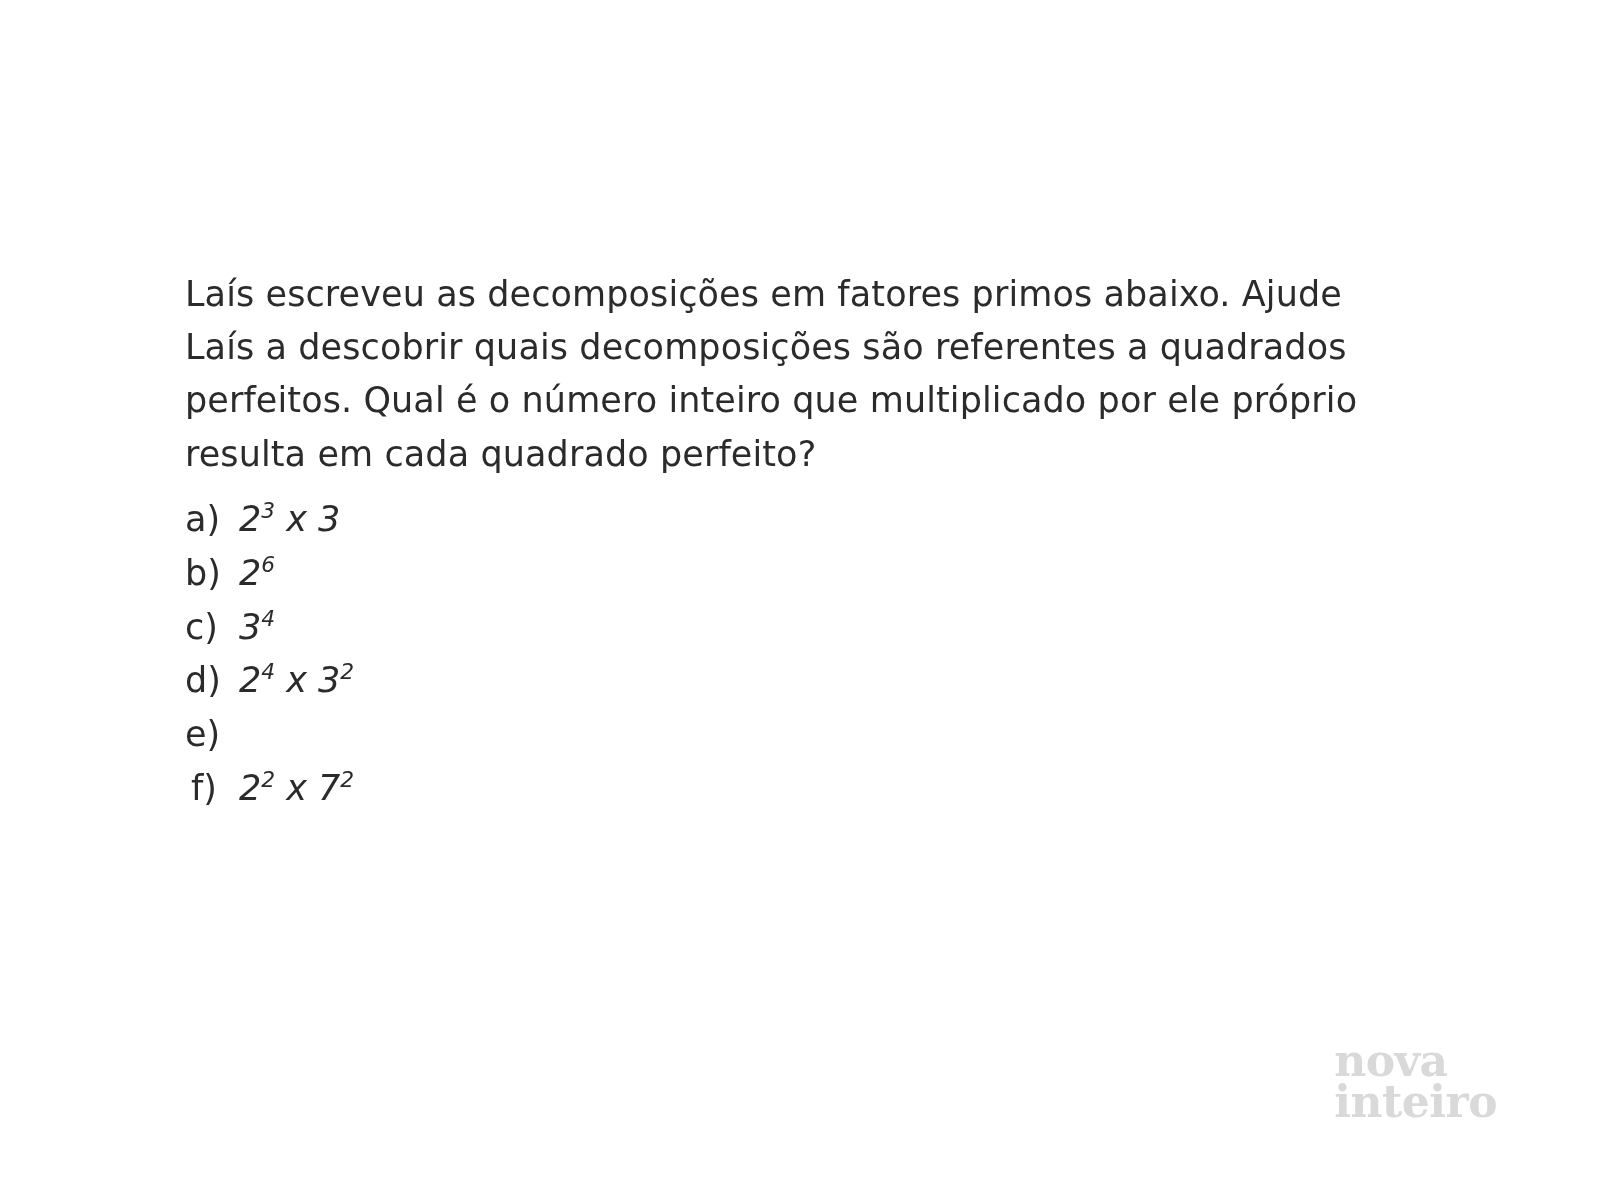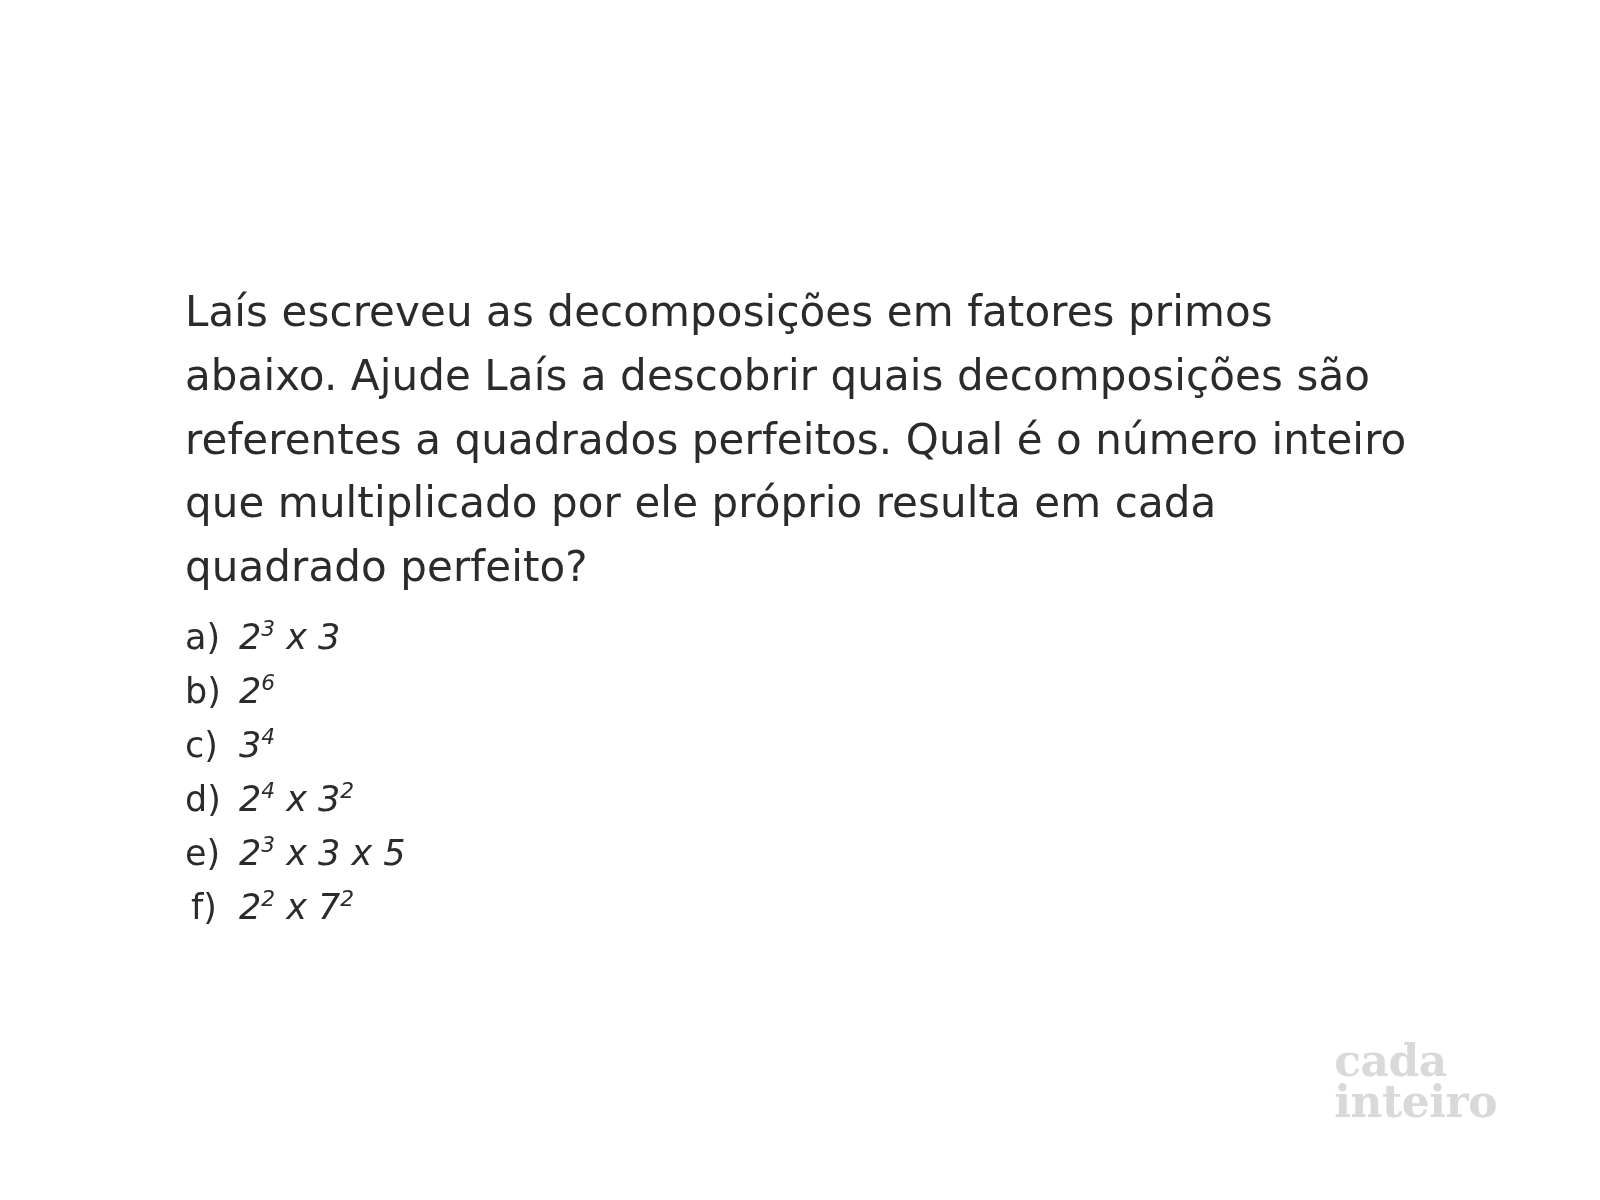--- a/index.html
+++ b/index.html
@@ -23,26 +23,25 @@
   }
 
   .question-block {
     position: absolute;
     left: 185px;
     top: 268px;
     width: 1230px;
   }
 
   .question-text {
-    font-size: 42px;
+    font-size: 35px;
     line-height: 1.52;
     color: #2b2b2b;
     font-weight: 400;
     letter-spacing: 0.1px;
-    margin-top: 12px;
   }
 
   .options {
     margin-top: 12px;
   }
 
   .option-row {
     display: flex;
     align-items: baseline;
     font-size: 35px;
@@ -115,29 +114,28 @@
         <span class="option-value">3<sup>4</sup></span>
       </div>
 
       <div class="option-row">
         <span class="option-label">d)</span>
         <span class="option-value">2<sup>4</sup> x 3<sup>2</sup></span>
       </div>
 
       <div class="option-row">
         <span class="option-label">e)</span>
-        <span class="option-value">2<sup>3</sup> x 3 x 5</span>
       </div>
 
       <div class="option-row">
         <span class="option-label">f)</span>
         <span class="option-value">2<sup>2</sup> x 7<sup>2</sup></span>
       </div>
 
     </div>
   </div>
 
   <div class="logo">
-    <span class="logo-line1">cada</span>
+    <span class="logo-line1">nova</span>
     <span class="logo-line2">inteiro</span>
   </div>
 
 </div>
 
 </body></html>

